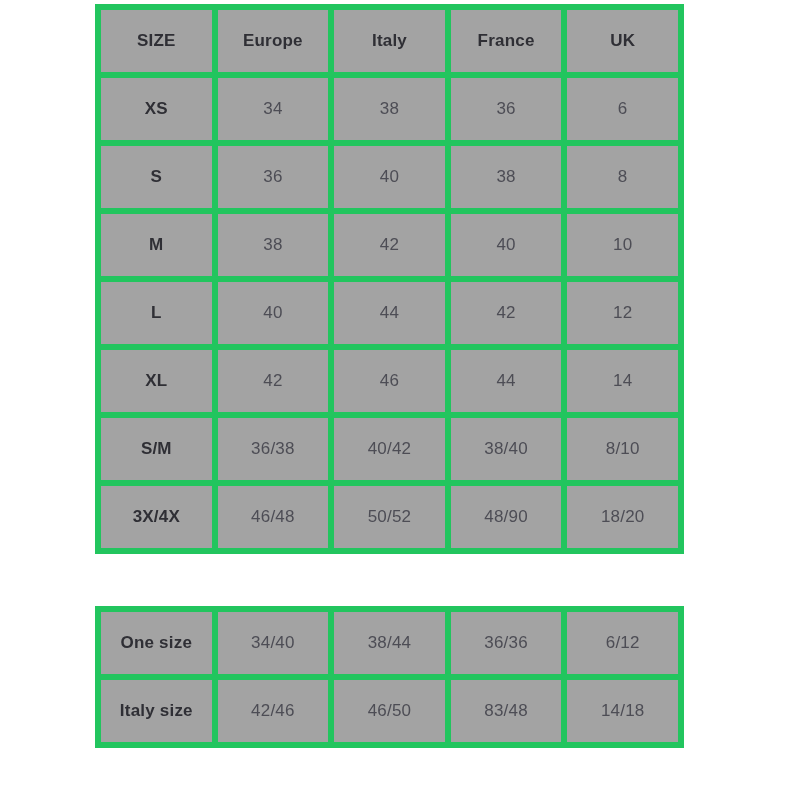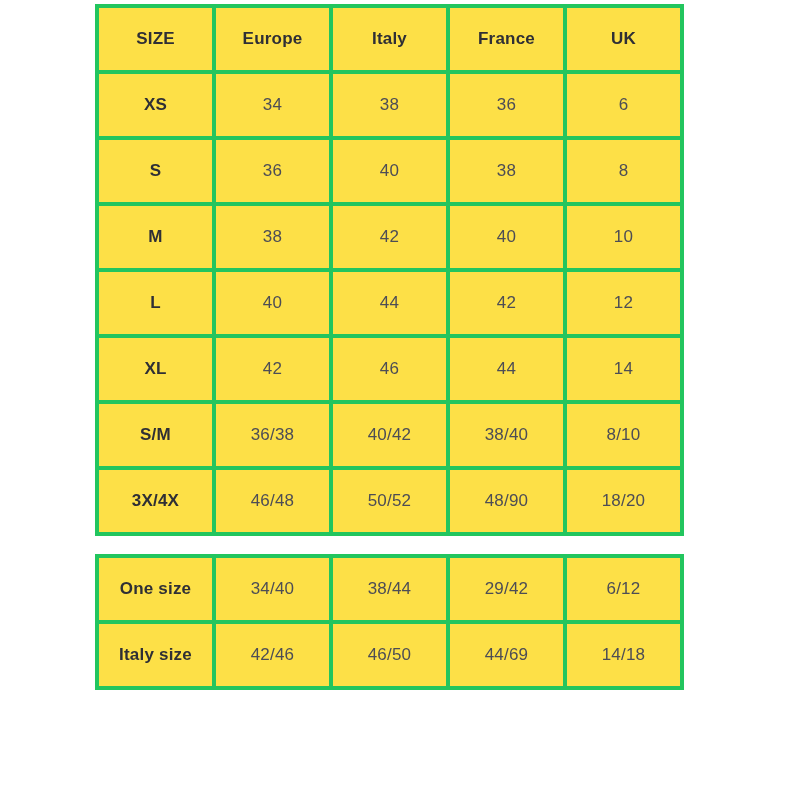--- a/index.html
+++ b/index.html
@@ -23,33 +23,33 @@
     top: 4px;
     width: 589px;
   }
   table.size-table {
     border-collapse: collapse;
     width: 589px;
     table-layout: fixed;
     background: #ffffff;
   }
   table.size-table + table.size-table {
-    margin-top: 18px;
+    margin-top: 52px;
     padding-left: 16px;
   }
   table.size-table th,
   table.size-table td {
-    border: 4px solid #22c55e;
+    border: 6px solid #22c55e;
     height: 62px;
     padding: 0;
     text-align: center;
     vertical-align: middle;
     font-size: 17px;
     letter-spacing: 0.2px;
-    background: #fde047;
+    background: #a3a3a3;
   }
   table.size-table th {
     font-weight: 700;
     color: #2f2f35;
   }
   table.size-table td {
     font-weight: 400;
     color: #4d4d55;
   }
 </style>
@@ -121,27 +121,27 @@
           </tr>
         </tbody>
     </table>
 
     <table class="size-table" id="special-size-table">
       <tbody>
           <tr>
             <th>One size</th>
             <td>34/40</td>
             <td>38/44</td>
-            <td>29/42</td>
+            <td>36/36</td>
             <td>6/12</td>
           </tr>
           <tr>
             <th>Italy size</th>
             <td>42/46</td>
             <td>46/50</td>
-            <td>44/69</td>
+            <td>83/48</td>
             <td>14/18</td>
           </tr>
         </tbody>
     </table>
 
   </div>
 </div>
 
 </body></html>

